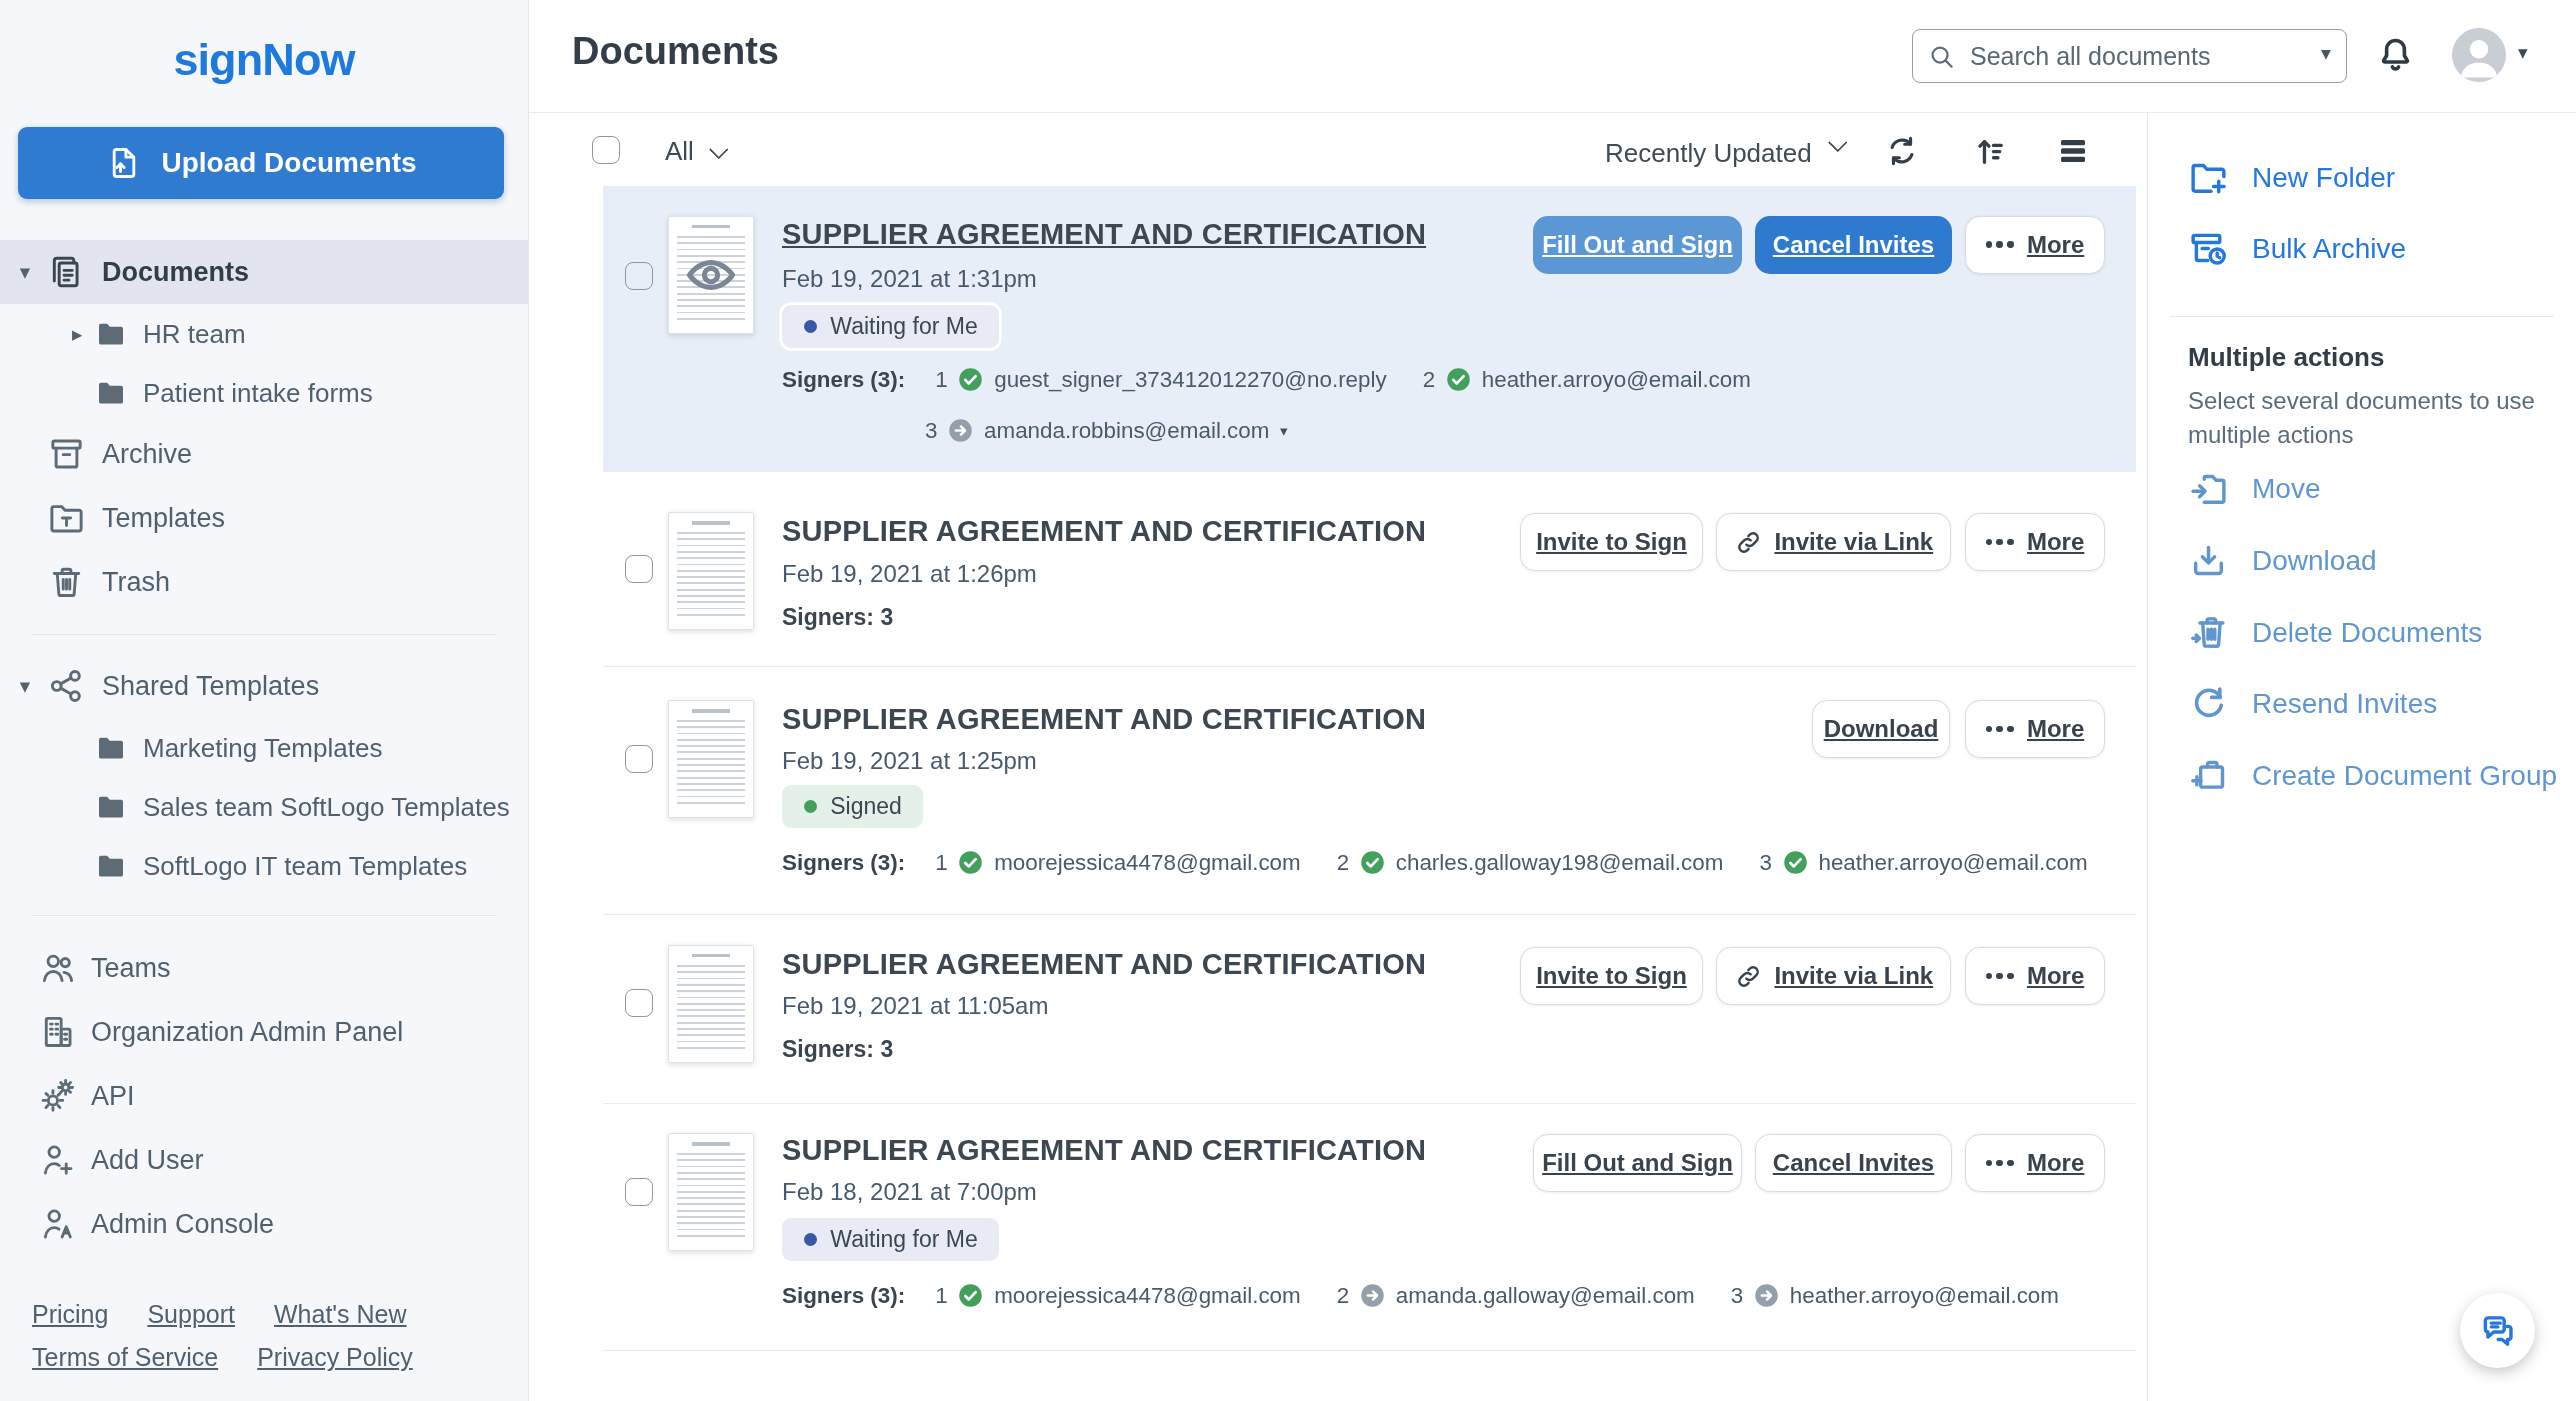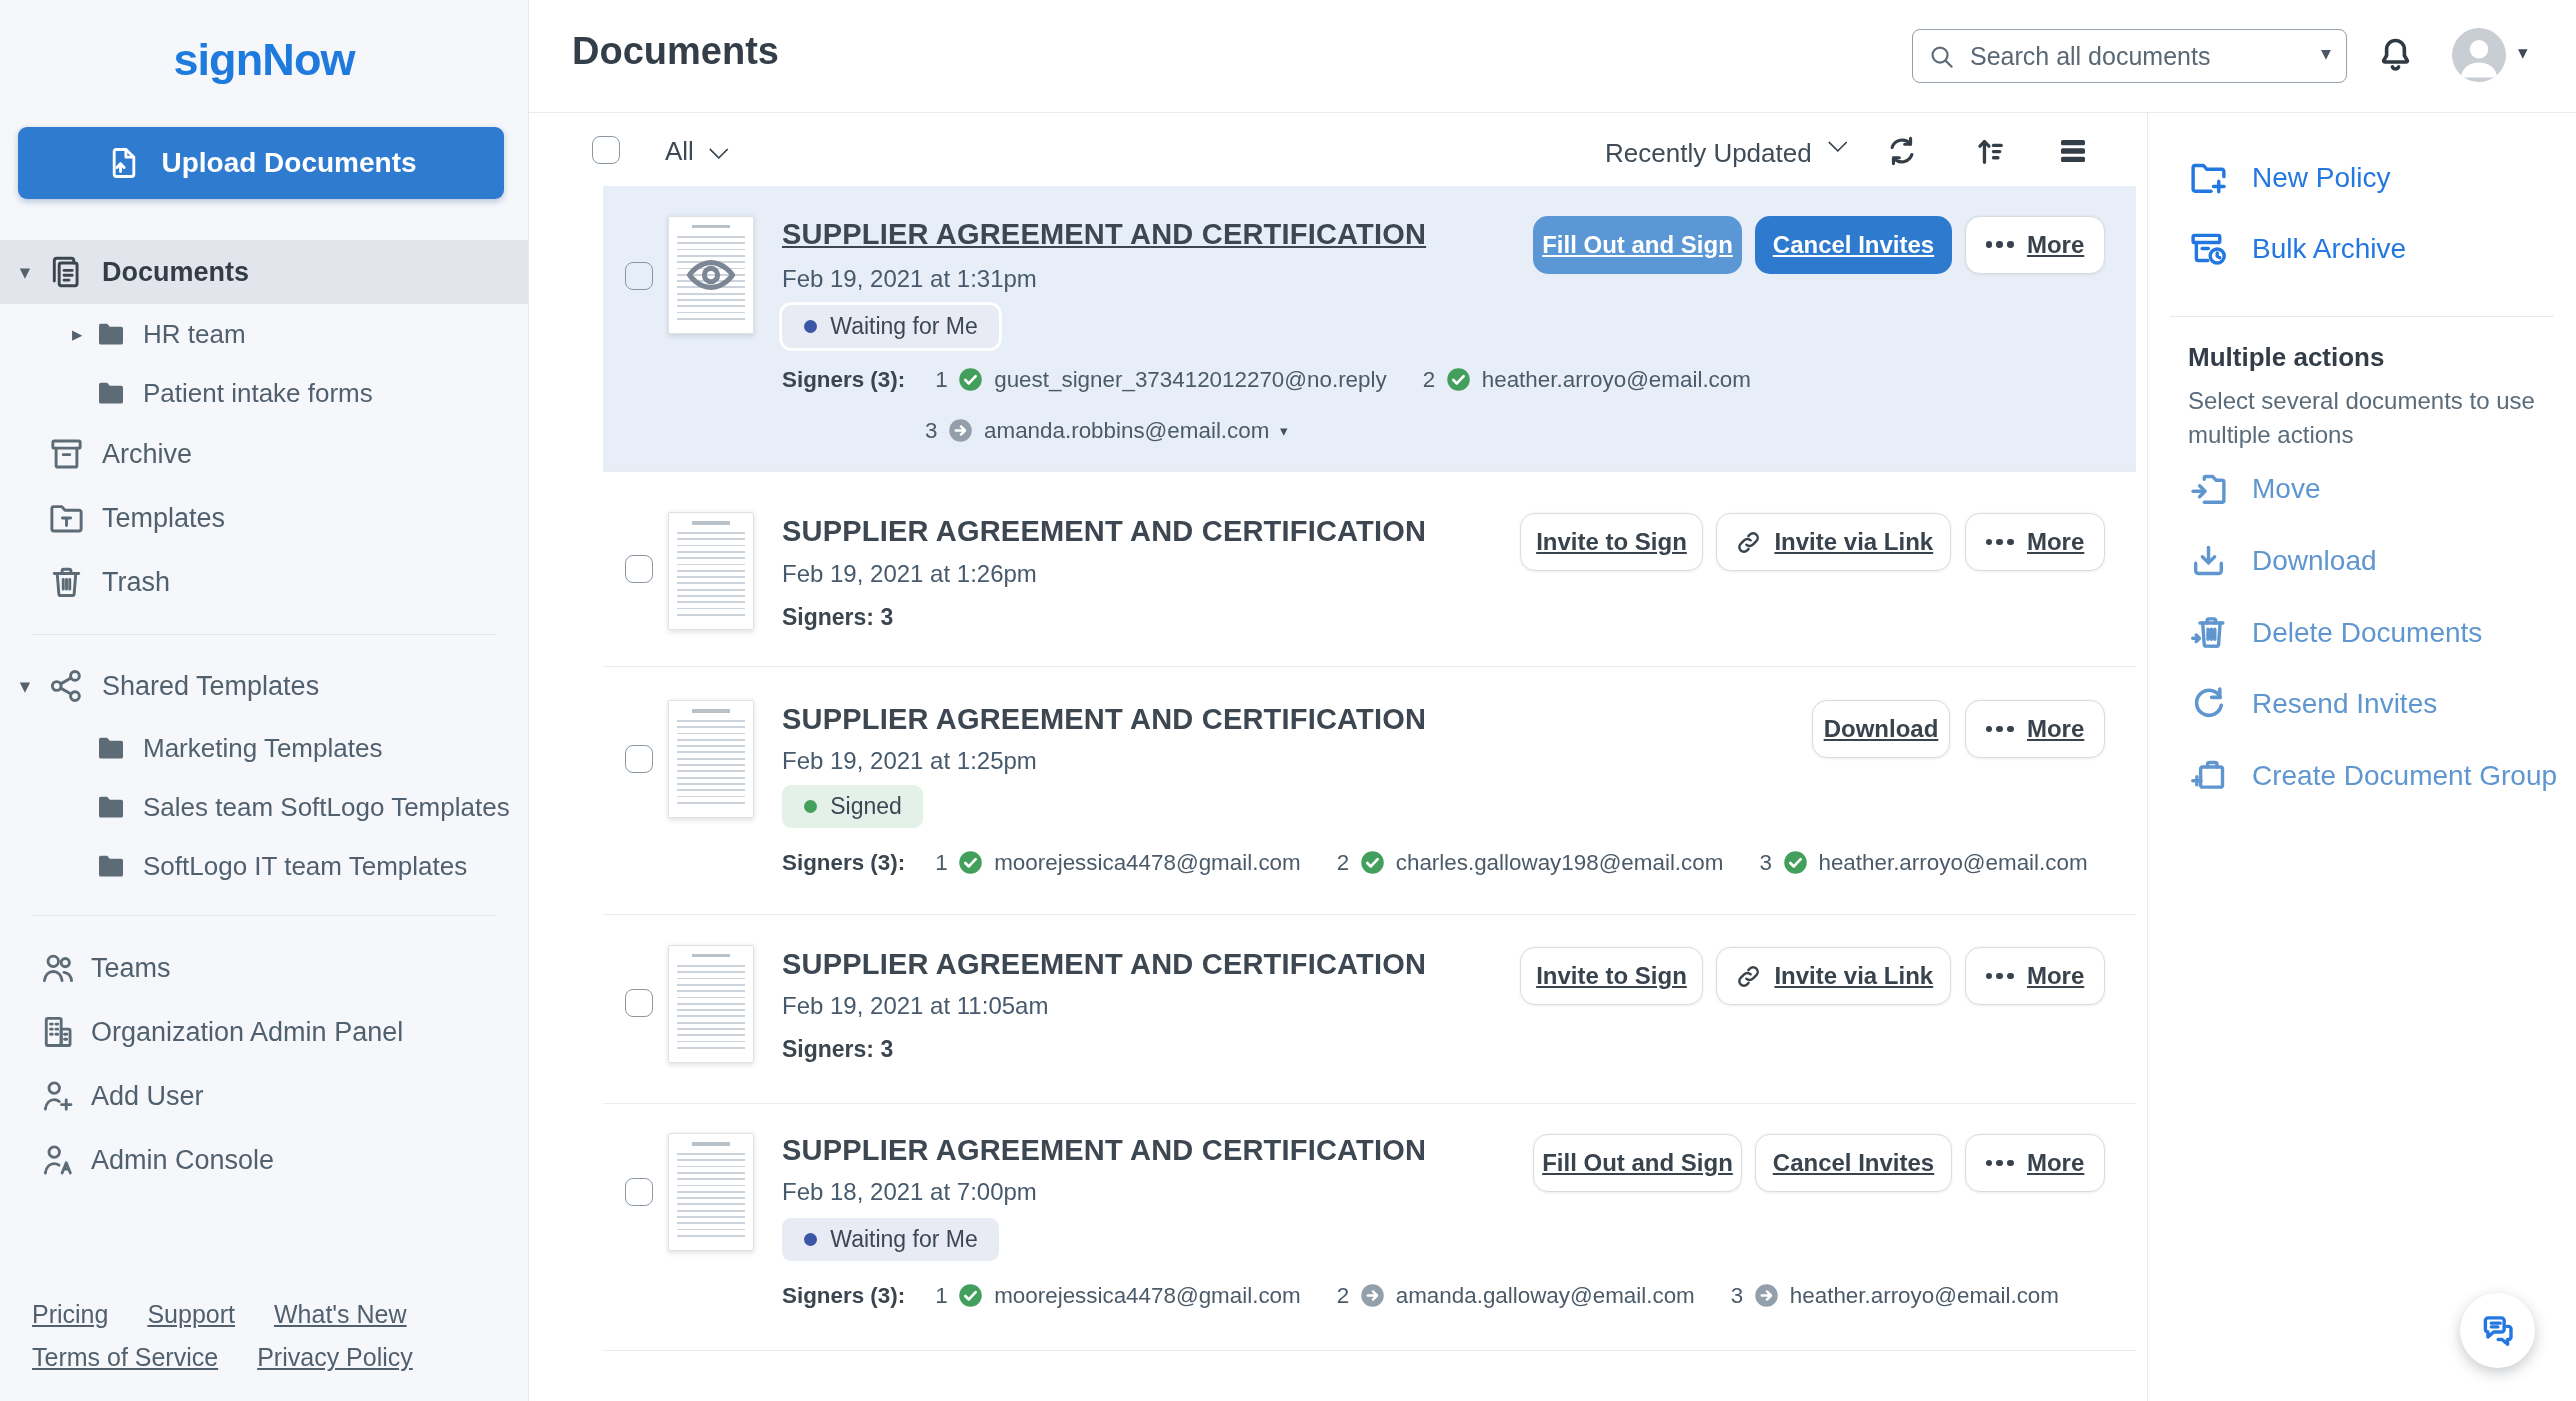--- a/index.html
+++ b/index.html
@@ -369,20 +369,28 @@
         <span class="ic">
             <svg class="sic" viewBox="0 0 42 42" width="38" height="38">
               <use href="#i-org"></use>
             </svg>
           </span>
         <span class="lbl">Organization Admin Panel</span>
       </div>
       <div class="nav-item low">
         <span class="ic">
             <svg class="sic" viewBox="0 0 42 42" width="38" height="38">
+              <use href="#i-api"></use>
+            </svg>
+          </span>
+        <span class="lbl">API</span>
+      </div>
+      <div class="nav-item low">
+        <span class="ic">
+            <svg class="sic" viewBox="0 0 42 42" width="38" height="38">
               <use href="#i-adduser"></use>
             </svg>
           </span>
         <span class="lbl">Add User</span>
       </div>
       <div class="nav-item low">
         <span class="ic">
             <svg class="sic" viewBox="0 0 42 42" width="38" height="38">
               <use href="#i-admin"></use>
             </svg>
@@ -677,21 +685,21 @@
     </div>
   </main>
 
   <aside class="rp">
     <div class="rp-item bright" style="top:44px">
       <span class="ic">
           <svg class="sic" viewBox="0 0 46 46" width="41" height="41">
             <use href="#i-folder-plus"></use>
           </svg>
         </span>
-      <span>New Policy</span>
+      <span>New Folder</span>
     </div>
     <div class="rp-item bright" style="top:115px">
       <span class="ic">
           <svg class="sic" viewBox="0 0 46 46" width="41" height="41">
             <use href="#i-bulk-archive"></use>
           </svg>
         </span>
       <span>Bulk Archive</span>
     </div>
     <div class="rp-div"></div>

